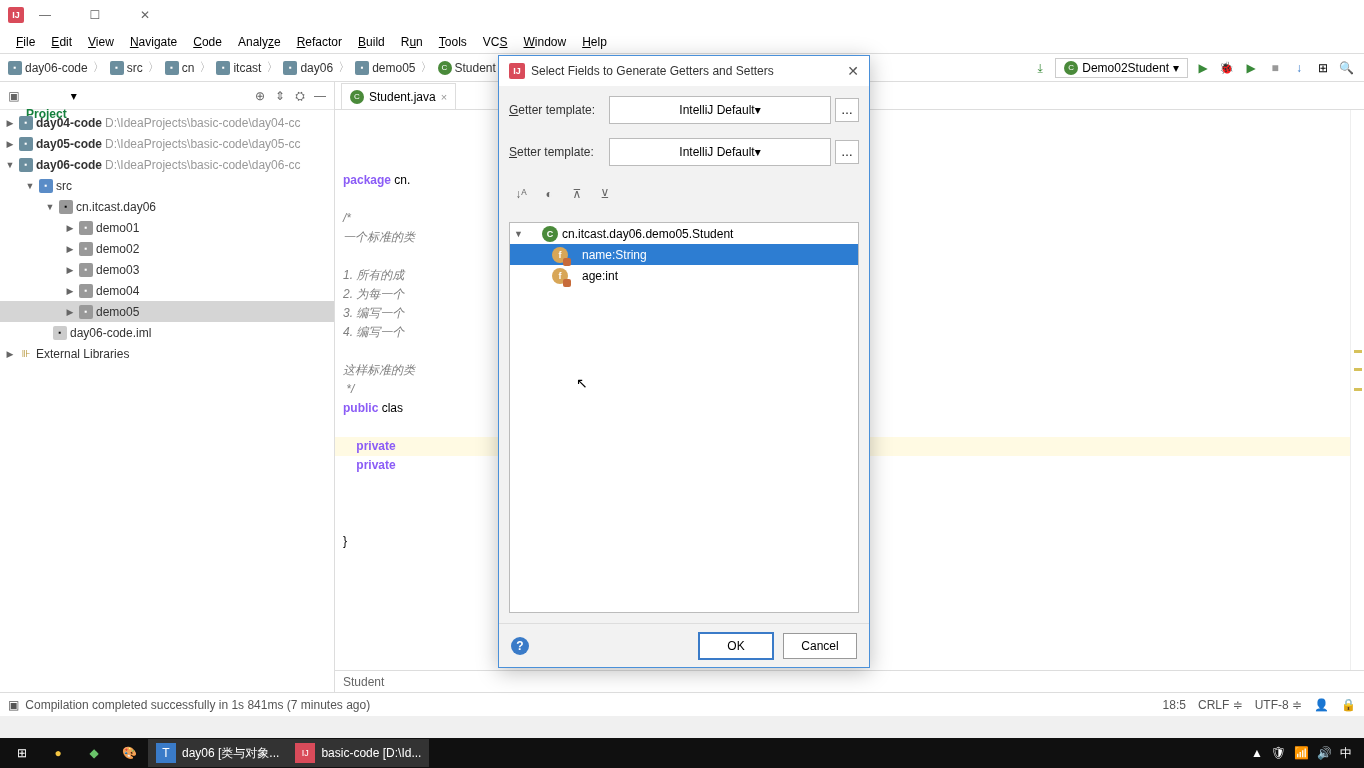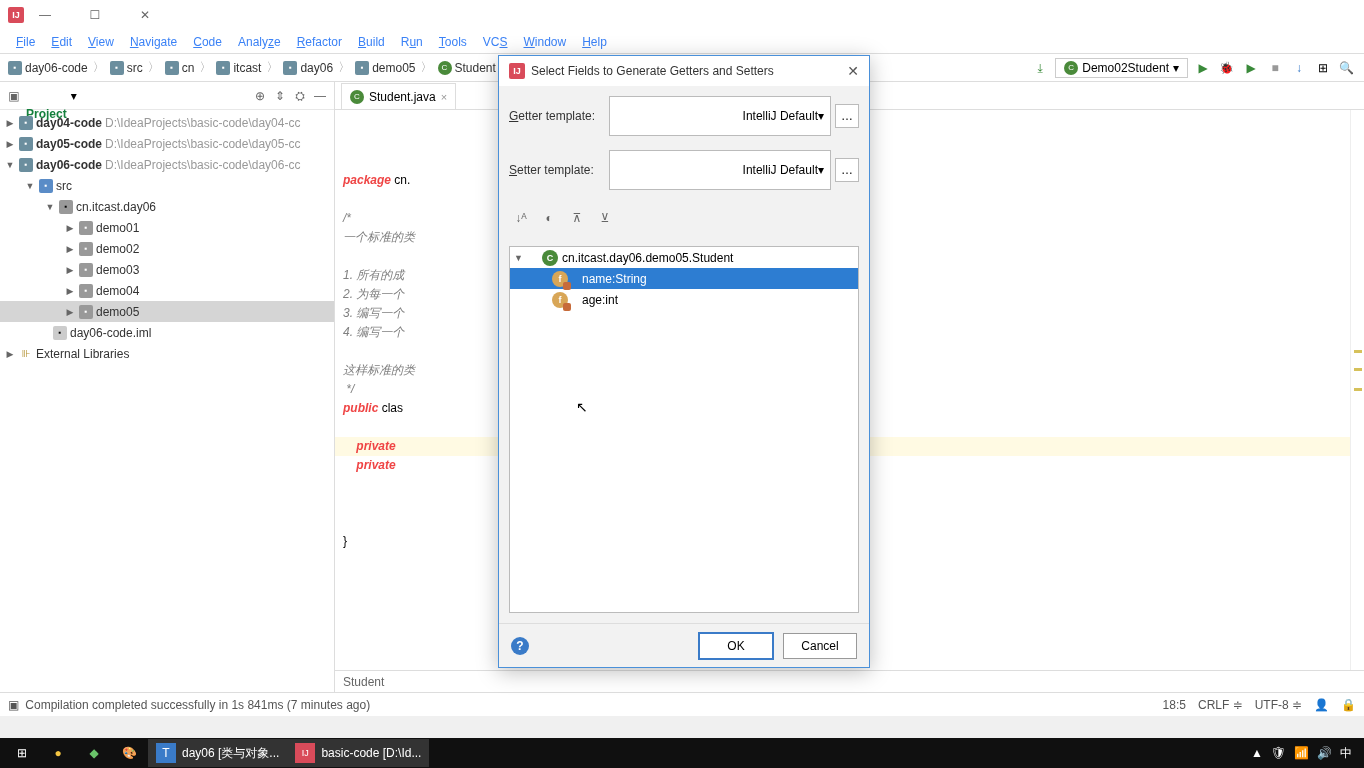--- a/index.html
+++ b/index.html
@@ -7,21 +7,21 @@
 
 
 .titlebar { height: 30px; background: #fff; display: flex; align-items: center; padding: 0 8px; color: #666; }
 .titlebar .app-icon { width: 16px; height: 16px; background: #d94b5a; border-radius: 2px; margin-right: 6px; display:flex; align-items:center; justify-content:center; color:#fff; font-size:9px; font-weight:bold;}
 .titlebar .title-text { flex: 1; font-size: 12px; color: #555; }
 .titlebar .win-controls { display: flex; gap: 20px; }
 .titlebar .win-btn { width: 30px; height: 20px; display: flex; align-items: center; justify-content: center; color: #666; }
 
 
 .menubar { height: 24px; background: #fff; display: flex; align-items: center; padding: 0 8px; border-bottom: 1px solid #ddd; }
-.menubar .menu-item { padding: 2px 8px; color: #3b82f6; cursor: pointer; }
+.menubar .menu-item { padding: 2px 8px; color: #000000; cursor: pointer; }
 .menubar .menu-item u { text-decoration: underline; }
 
 
 .navbar { height: 28px; background: #fff; display: flex; align-items: center; padding: 0 8px; border-bottom: 1px solid #ddd; justify-content: space-between;}
 .breadcrumb { display: flex; align-items: center; gap: 2px; }
 .breadcrumb .crumb { display: flex; align-items: center; gap: 3px; color: #333; }
 .breadcrumb .sep { color: #999; margin: 0 3px; }
 .crumb-icon { width: 14px; height: 14px; display: inline-flex; align-items:center; justify-content:center; border-radius:2px; }
 .ci-folder { background: #6b8e9e; color:#fff; font-size:8px;}
 .ci-class { background:#4a8a3a; color:#fff; font-size:8px; border-radius:50%;}
@@ -53,21 +53,21 @@
 .tree-path { color: #999; }
 
 
 .editor { flex: 1; background: #fff; display: flex; flex-direction: column; position: relative;}
 .editor-tabs { height: 28px; display: flex; align-items: flex-end; border-bottom: 1px solid #ddd; padding-left: 6px; }
 .editor-tab { height: 26px; display: flex; align-items: center; padding: 0 8px; gap: 5px; border: 1px solid #ddd; border-bottom: none; background: #fff; }
 .editor-tab .close-x { color: #999; font-size: 11px;}
 .editor-body { flex: 1; display: flex; overflow: hidden;}
 .gutter { width: 55px; background: #f9f9f9; border-right: 1px solid #eee; text-align: right; padding: 4px 8px 4px 0; color: #aaa; font-family: Consolas, monospace; font-size: 13px; line-height: 19px;}
 .code { flex: 1; padding: 4px 8px; font-family: Consolas, monospace; font-size: 13px; line-height: 19px; white-space: pre; position:relative;}
-.kw { color: #ef4444; font-weight: bold; font-style: italic; }
+.kw { color: #8b5cf6; font-weight: bold; }
 .cmt { color: #808080; font-style: italic; }
 .code-current-line { position:absolute; left:0; right:0; height:19px; background:#fffae3; top: calc(4px + 17*19px); z-index:0;}
 .code-text { position:relative; z-index:1;}
 .right-gutter { width:14px; background:#fff; border-left:1px solid #eee; position:relative;}
 .rg-mark { position:absolute; right:2px; width:8px; height:3px; background:#d6c15b;}
 
 
 .editor-footer { height: 22px; border-top: 1px solid #ddd; display: flex; align-items: center; padding: 0 8px; color: #666; }
 
 
@@ -79,21 +79,21 @@
 .dialog-overlay { position: absolute; top: 0; left: 0; right: 0; bottom: 0; }
 .dialog { position: absolute; left: 498px; top: 55px; width: 372px; height: 613px; background: #f2f2f2; border: 1px solid #4a90d9; box-shadow: 0 4px 20px rgba(0,0,0,0.25); display: flex; flex-direction: column; }
 .dialog-title { height: 30px; display: flex; align-items: center; padding: 0 10px; gap: 6px; background:#fff; }
 .dialog-title .dlg-icon { width:16px; height:16px; background:#d94b5a; border-radius:2px; display:flex; align-items:center; justify-content:center; color:#fff; font-size:9px; font-weight:bold;}
 .dialog-title .dlg-text { flex: 1; color: #333; }
 .dialog-title .dlg-close { color: #555; font-size:14px; cursor:pointer;}
 .dialog-body { flex: 1; padding: 10px; display: flex; flex-direction: column; gap: 14px; }
 .form-row { display: flex; align-items: center; gap: 4px; }
 .form-label { width: 96px; color: #333; }
 .form-label u { text-decoration: underline; }
-.form-select { flex: 1; height: 40px; border: 1px solid #bbb; background: #fff; display: flex; align-items: center; padding: 0 6px; justify-content: flex-end; }
+.form-select { flex: 1; height: 28px; border: 1px solid #bbb; background: #fff; display: flex; align-items: center; padding: 0 6px; justify-content: center; }
 .form-ellipsis { width: 24px; height: 24px; border: 1px solid #bbb; background: #fff; display: flex; align-items: center; justify-content: center; }
 .field-toolbar { display: flex; gap: 4px; padding: 2px 0; }
 .ft-btn { width: 24px; height: 24px; display: flex; align-items: center; justify-content: center; color:#666;}
 .field-tree { flex: 1; border: 1px solid #bbb; background: #fff; overflow: hidden; }
 .ft-row { height: 21px; display: flex; align-items: center; gap: 4px; padding-left: 4px;}
 .ft-row.root { padding-left: 4px; }
 .ft-row.child { padding-left: 42px; }
 .ft-row.selected { background: #2d7dd2; color: #fff; }
 .ft-arrow { width: 12px; color:#666; font-size:9px;}
 .ft-icon-c { width:16px; height:16px; background:#4a8a3a; border-radius:50%; color:#fff; display:flex; align-items:center; justify-content:center; font-size:9px; font-weight:bold;}

